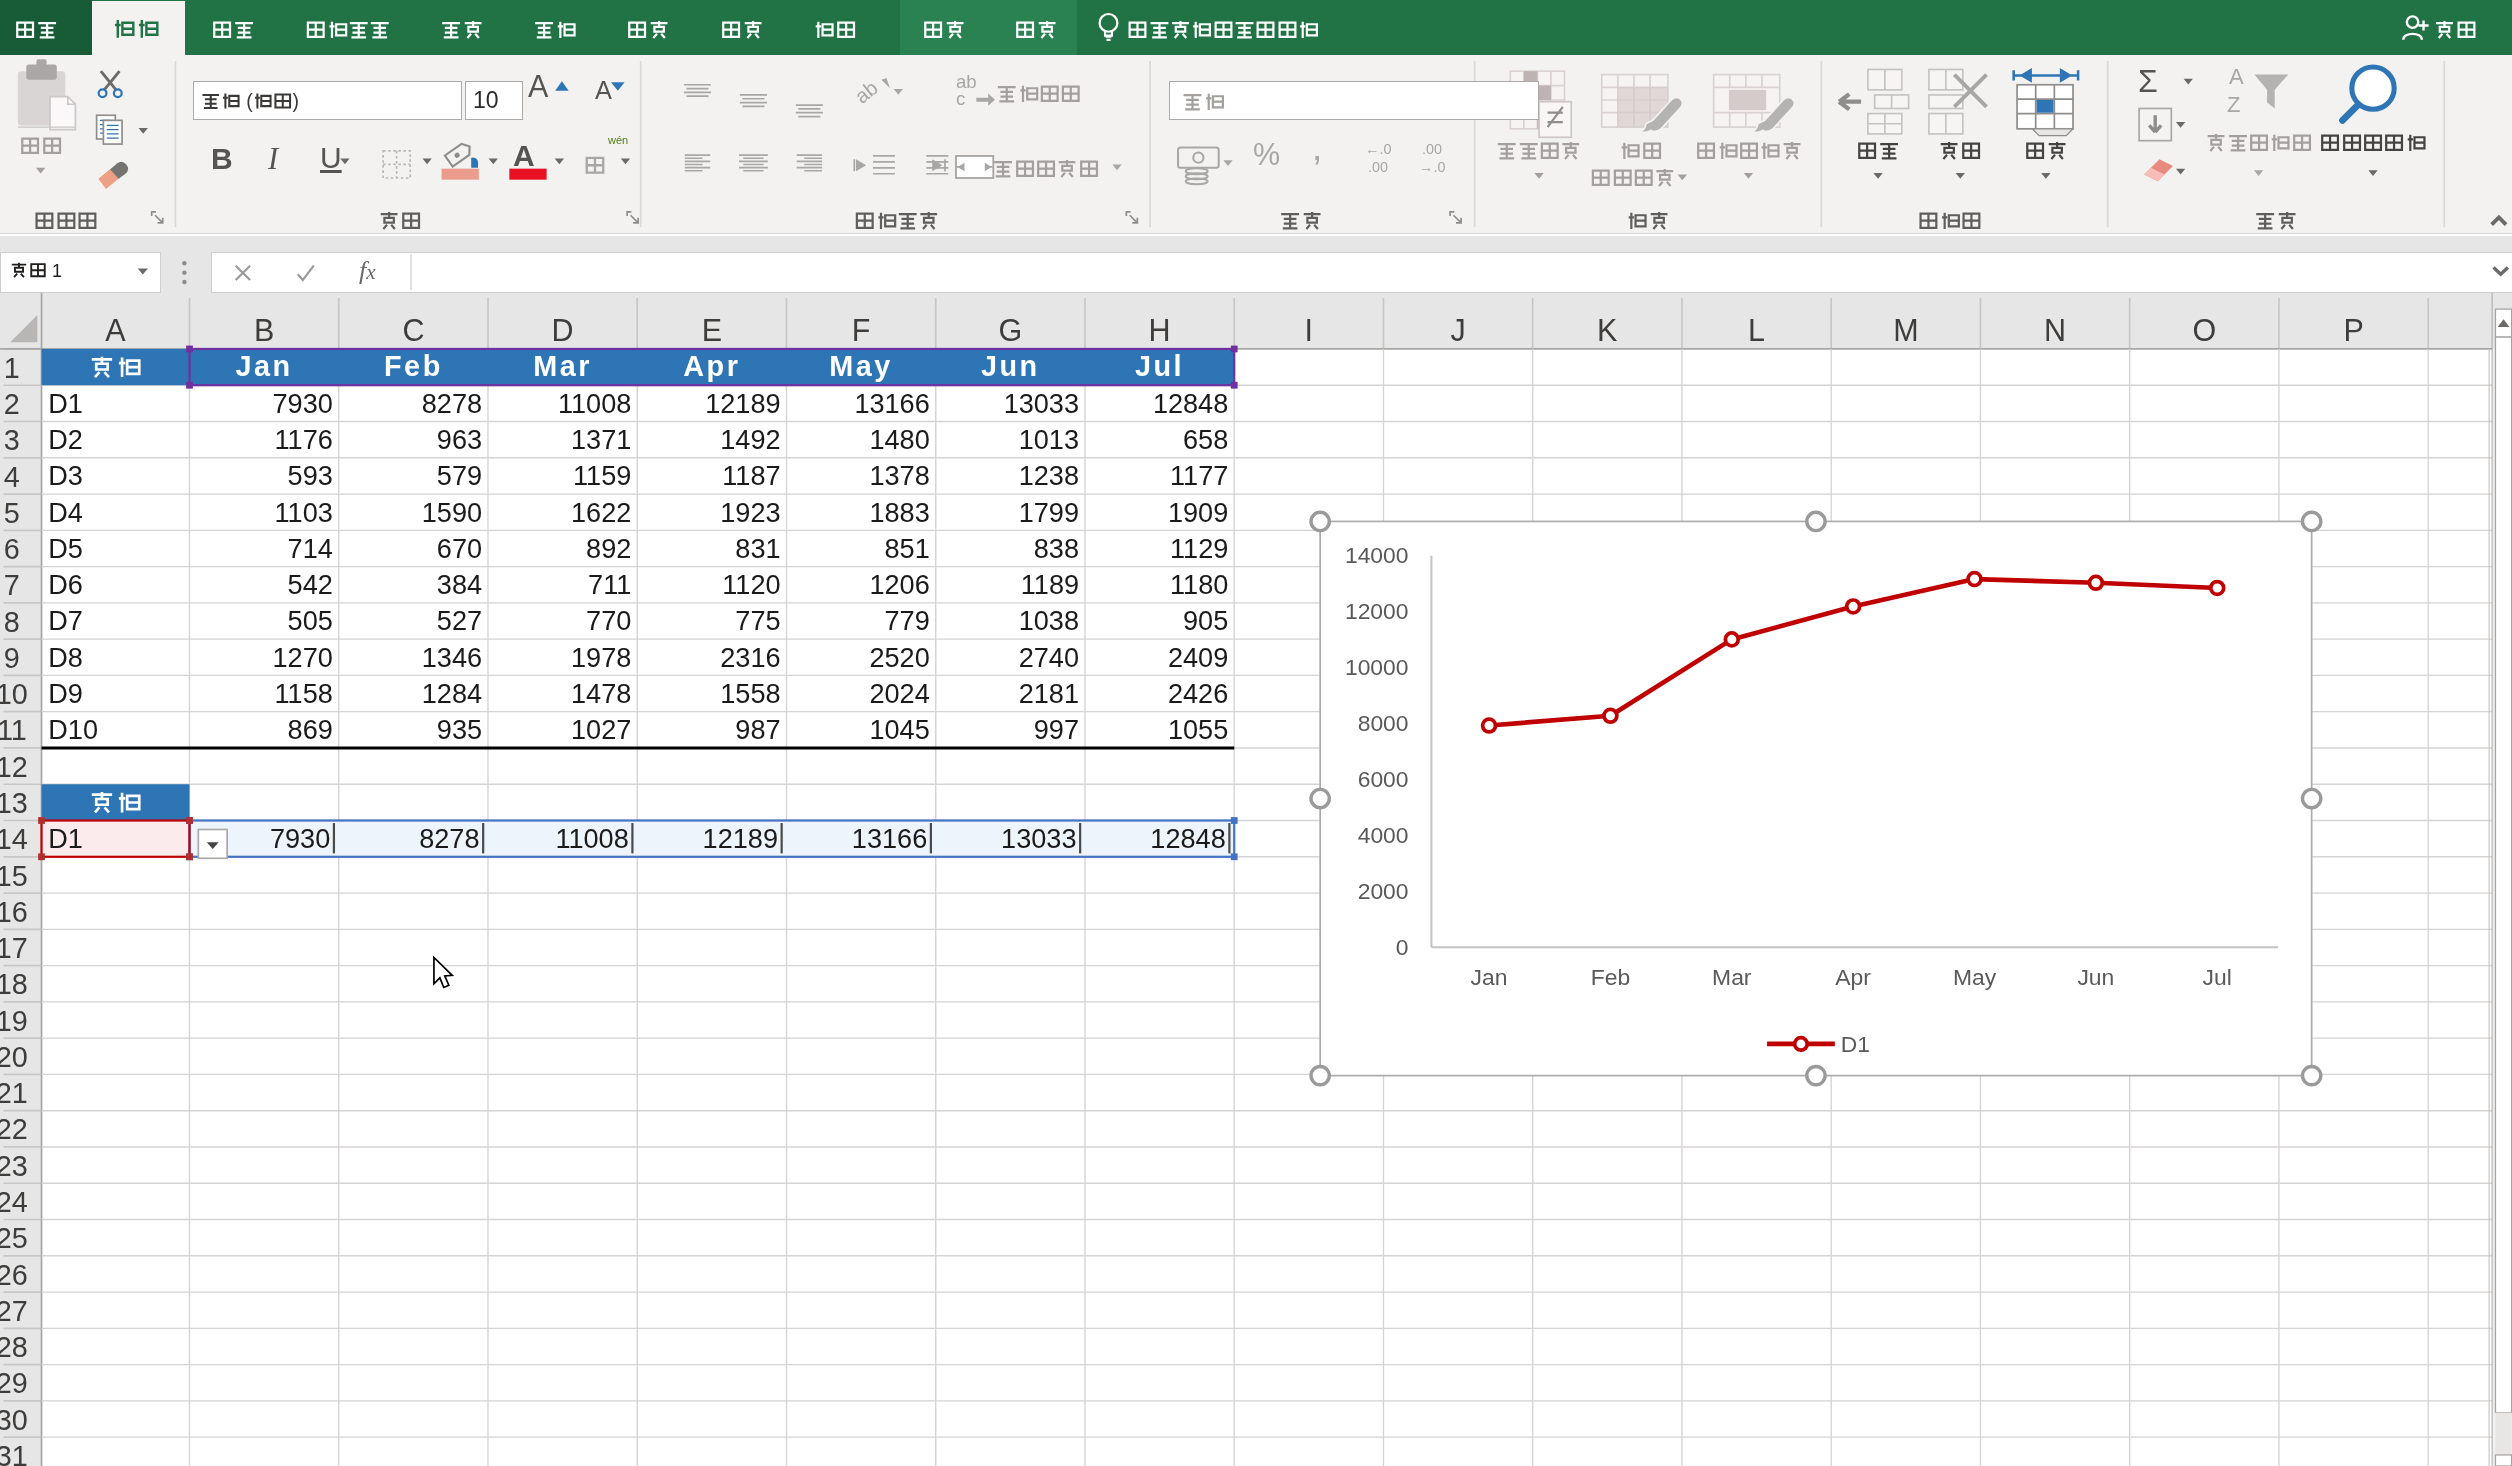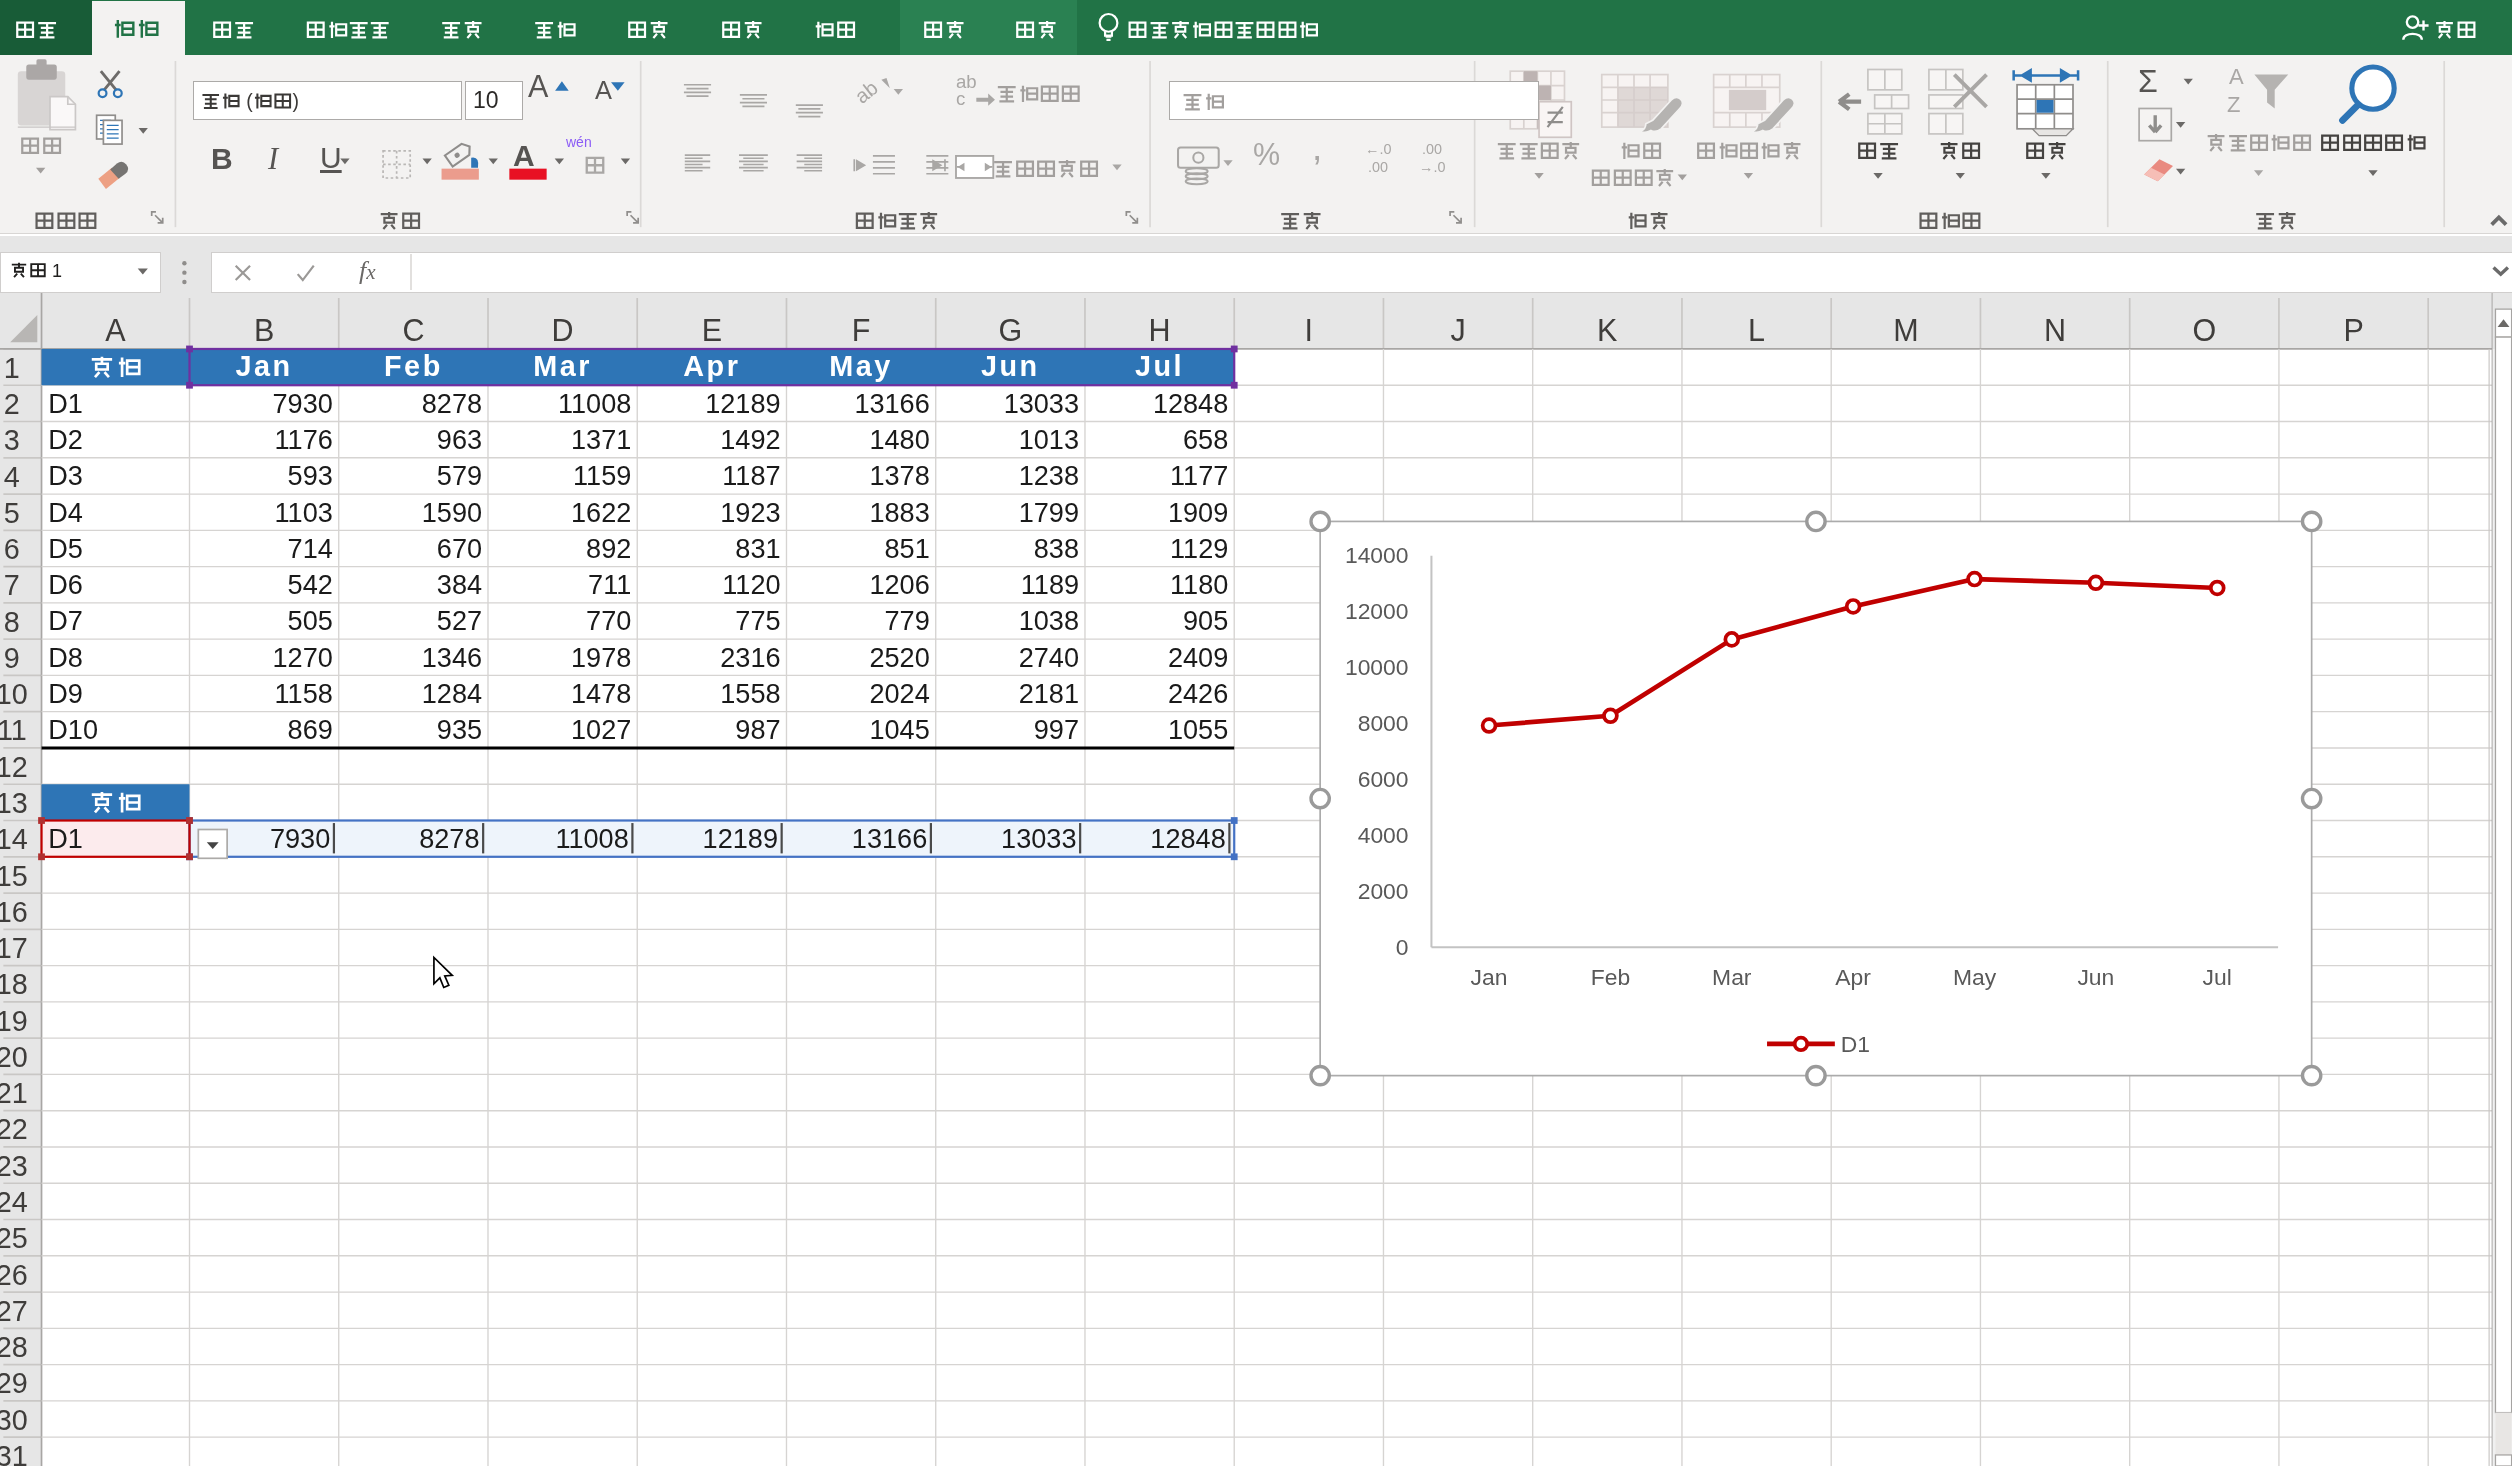--- a/index.html
+++ b/index.html
@@ -460,21 +460,21 @@
             <use href="#v0"></use>
           </svg><svg width="21" height="21" viewBox="0 0 20 20" style="display: inline-block; vertical-align: -2.8px; margin: 0px 0.2px; overflow: visible;">
             <use href="#v2"></use>
           </svg></span>
 <span class="abs" style="left:211px;top:142px;font-size:30px;font-weight:bold;color:#565452;">B</span>
 <span class="abs" style="left:268px;top:142px;font-size:30.5px;font-style:italic;font-family:'Liberation Serif',serif;color:#565452;">I</span>
 <span class="abs" style="left:320px;top:141px;font-size:30px;text-decoration:underline;color:#565452;">U</span>
 <span class="abs" style="left:513px;top:139px;font-size:30px;font-weight:bold;color:#565452;">A</span>
 <span class="abs" style="left:528px;top:69px;font-size:30.5px;color:#565452;">A</span>
 <span class="abs" style="left:595px;top:76px;font-size:25.4px;color:#565452;">A</span>
-<span class="abs" style="left:566px;top:134px;font-size:14px;color:#8b5cf6;">wén</span>
+<span class="abs" style="left:608px;top:134px;font-size:11px;color:#4d7c0f;">wén</span>
 <span class="abs zh" style="left:584px;top:153px;font-size:22px;color:#a9a7a5;"><svg width="22" height="22" viewBox="0 0 20 20" style="display: inline-block; vertical-align: -2.9px; margin: 0px 0.2px; overflow: visible;">
             <use href="#v0"></use>
           </svg></span>
 <span class="abs" style="left:1253px;top:137px;font-size:30.5px;color:#a9a7a5;">%</span>
 <span class="abs" style="left:1312px;top:127px;font-size:37px;color:#a9a7a5;">,</span>
 <span class="abs" style="left:1365px;top:141px;font-size:14.4px;color:#a9a7a5;">←.0</span>
 <span class="abs" style="left:1368px;top:159px;font-size:14.4px;color:#a9a7a5;">.00</span>
 <span class="abs" style="left:1422px;top:141px;font-size:14.4px;color:#a9a7a5;">.00</span>
 <span class="abs" style="left:1419px;top:159px;font-size:14.4px;color:#a9a7a5;">→.0</span>
 <span class="abs" style="left:2138px;top:63px;font-size:32px;color:#565452;">Σ</span>

